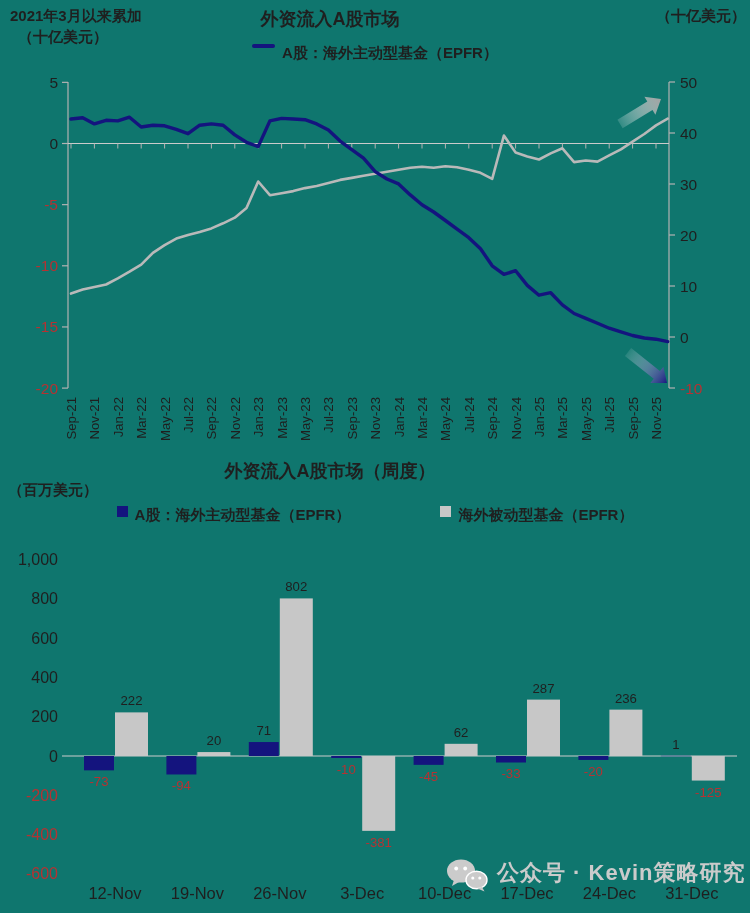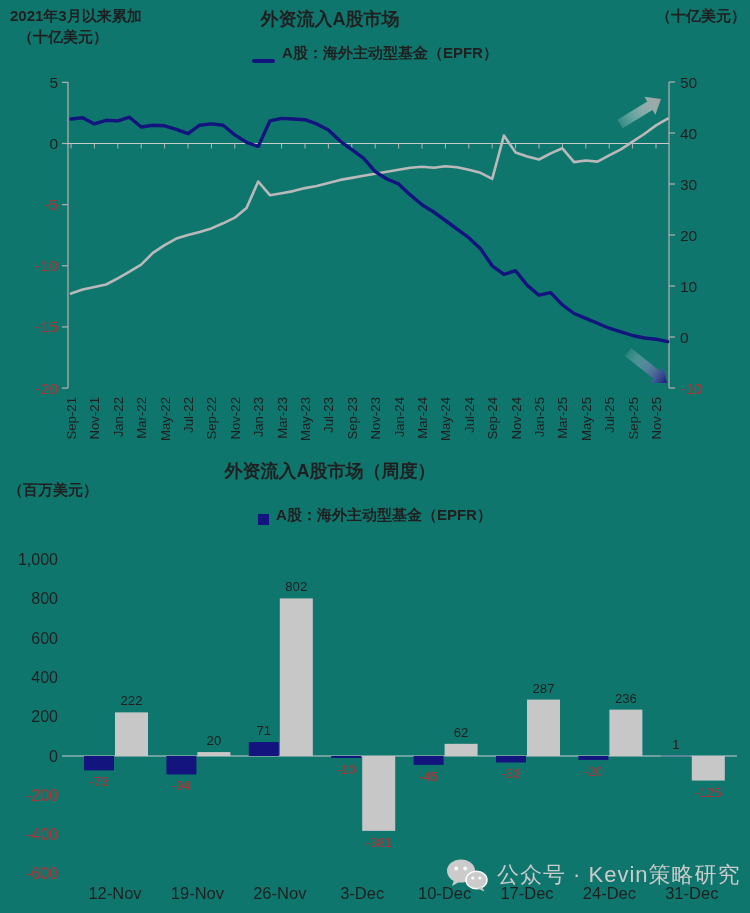--- a/index.html
+++ b/index.html
@@ -4,26 +4,26 @@
 <style>
   html,body{margin:0;padding:0;background:#fff;}
   body{width:750px;height:913px;font-family:"Liberation Sans","DejaVu Sans",sans-serif;}
   #app{position:relative;width:750px;height:913px;background:#0f766e;overflow:hidden;}
   .abs{position:absolute;}
   .note{font-size:15px;font-weight:bold;color:#1f1f1f;line-height:1.35;}
   .chart-title{left:0;width:660px;text-align:center;font-size:18px;font-weight:bold;color:#1f1f1f;}
   .unit-right{right:4px;text-align:right;}
   .legend-row{left:0;width:750px;display:flex;justify-content:center;align-items:center;gap:40px;
               font-size:15px;font-weight:bold;color:#1f1f1f;}
-  .legend-item{display:flex;align-items:flex-end;gap:7px;}
+  .legend-item{display:flex;align-items:flex-start;gap:7px;}
   .swatch-line{width:23px;height:4px;border-radius:2px;}
   .swatch-sq{width:11px;height:11px;}
   svg.layer{position:absolute;left:0;top:0;pointer-events:none;}
-  .watermark{position:absolute;left:446px;top:858px;display:flex;align-items:center;gap:9px;
-             color:#cbcbcb;font-size:22px;font-weight:normal;letter-spacing:1px;pointer-events:none;}
+  .watermark{position:absolute;left:446px;top:858px;display:flex;gap:9px;
+             color:#cbcbcb;font-size:22px;font-weight:bold;letter-spacing:1px;pointer-events:none;}
   .watermark svg{flex:0 0 auto;}
 </style>
 </head>
 <body>
 
 <div id="app">
 
   <div class="abs note" style="left:10px;top:6px;">2021年3月以来累加</div>
   <div class="abs note" style="left:18px;top:27px;">（十亿美元）</div>
   <div class="abs chart-title" style="top:7px;">外资流入A股市场</div>
@@ -135,20 +135,24 @@
     </svg>
 
   <div class="abs note" style="left:8px;top:480px;">（百万美元）</div>
   <div class="abs chart-title" style="top:459px;text-align:center;">外资流入A股市场（周度）</div>
 
   <div class="legend-row abs" style="top:506px;gap:90px;">
     <div class="legend-item">
       <span class="swatch-sq" style="background:#14147e;"></span>
       <span>A股：海外主动型基金（EPFR）</span>
     </div>
+    <div class="legend-item">
+      <span class="swatch-sq" style="background:#c7c7c7;"></span>
+      <span>海外被动型基金（EPFR）</span>
+    </div>
   </div>
 
   <svg id="bar-svg" class="layer" width="750" height="913" viewBox="0 0 750 913">
       <text x="58" y="565" text-anchor="end" font-size="16" fill="#1f1f1f">1,000</text>
       <text x="58" y="604.3" text-anchor="end" font-size="16" fill="#1f1f1f">800</text>
       <text x="58" y="643.6" text-anchor="end" font-size="16" fill="#1f1f1f">600</text>
       <text x="58" y="682.9" text-anchor="end" font-size="16" fill="#1f1f1f">400</text>
       <text x="58" y="722.2" text-anchor="end" font-size="16" fill="#1f1f1f">200</text>
       <text x="58" y="761.5" text-anchor="end" font-size="16" fill="#1f1f1f">0</text>
       <text x="58" y="800.8" text-anchor="end" font-size="16" fill="#b53232">-200</text>

